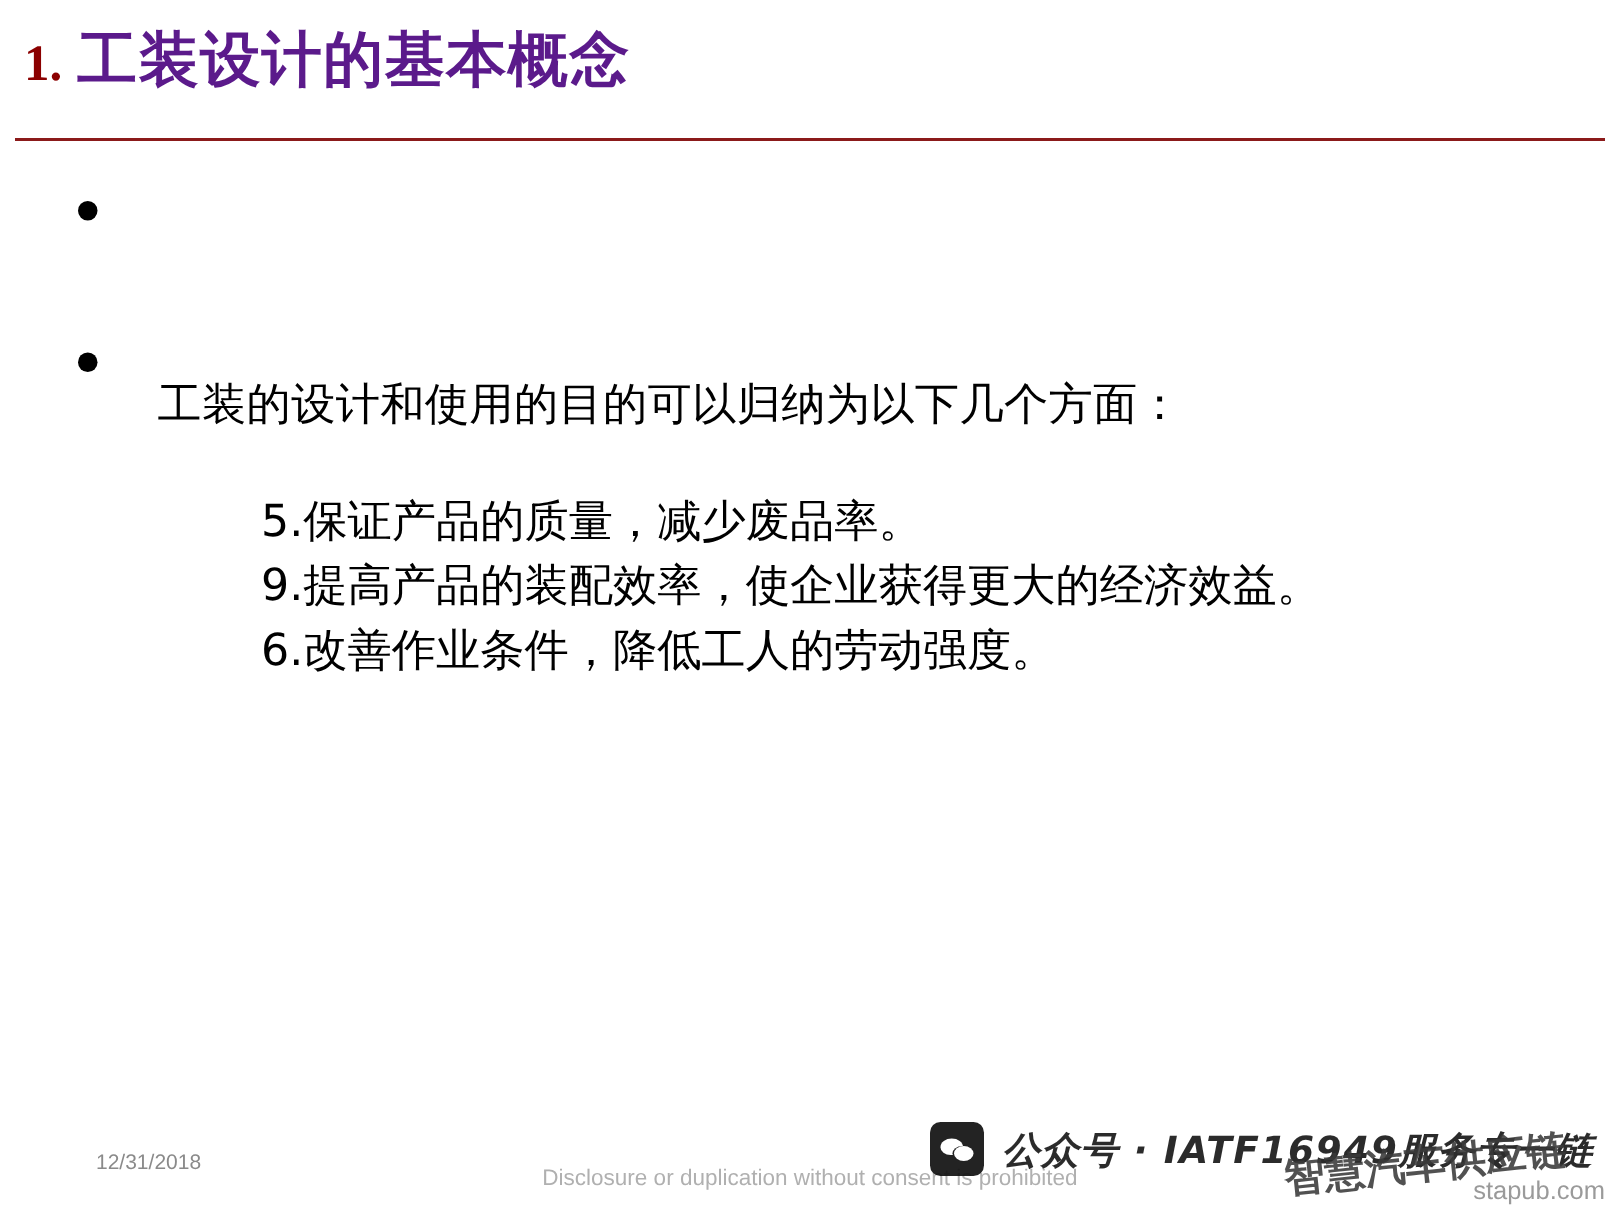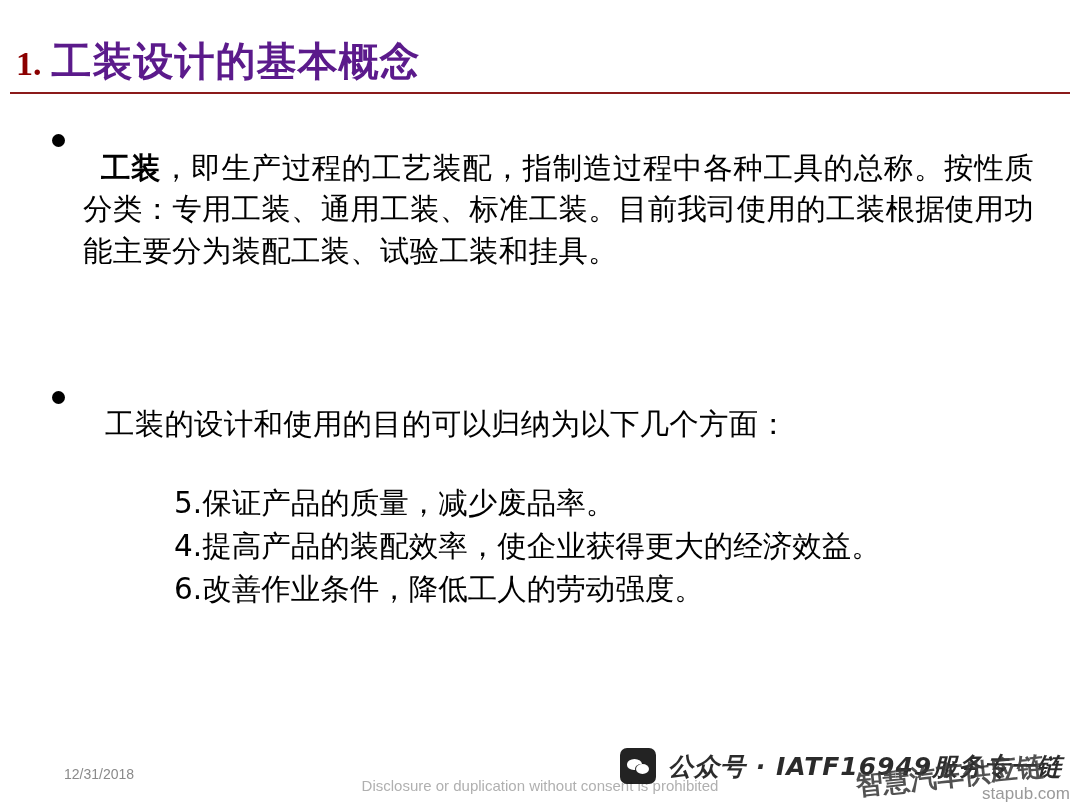--- a/index.html
+++ b/index.html
@@ -38,21 +38,20 @@
     font-weight: 700;
     margin-right: 10px;
     font-family: "Liberation Serif", serif;
   }
   .title-text {
     font-size: 40px;
     color: #5B1A8B;
     font-weight: 700;
     letter-spacing: 1px;
     line-height: 1.1;
-    margin-top: 21px;
   }
   .title-rule {
     position: absolute;
     left: 10px;
     top: 92px;
     width: 1060px;
     height: 2px;
     background: #8B1A1A;
   }
 
@@ -203,31 +202,30 @@
   <div class="title-row">
     <span class="title-num">1.</span>
     <span class="title-text">工装设计的基本概念</span>
   </div>
   <div class="title-rule"></div>
 
   <div class="body-area">
 
     <div class="bullet-block">
       <span class="bullet-dot"></span>
-      <p class="para"><span class="lead">工装</span><span>，即生产过程的工艺装配，指制造过程中各种工具的总称。按性质分类：专用工装、通用工装、标准工装。目前我司使用的工装根据使用功能主要分为装配工装、试验工装和挂具。</span></p>
     </div>
 
     <div class="bullet-block block-2">
       <span class="bullet-dot"></span>
       <p class="para">工装的设计和使用的目的可以归纳为以下几个方面：</p>
     </div>
 
     <ul class="sub-list">
       <li>5.保证产品的质量，减少废品率。</li>
-      <li>4.提高产品的装配效率，使企业获得更大的经济效益。</li>
+      <li>9.提高产品的装配效率，使企业获得更大的经济效益。</li>
       <li>6.改善作业条件，降低工人的劳动强度。</li>
     </ul>
 
   </div>
 
   <div class="footer-date">12/31/2018</div>
   <div class="footer-note">Disclosure or duplication without consent is prohibited</div>
 
   <div class="wm-wechat">
     <span class="wm-logo"></span>

